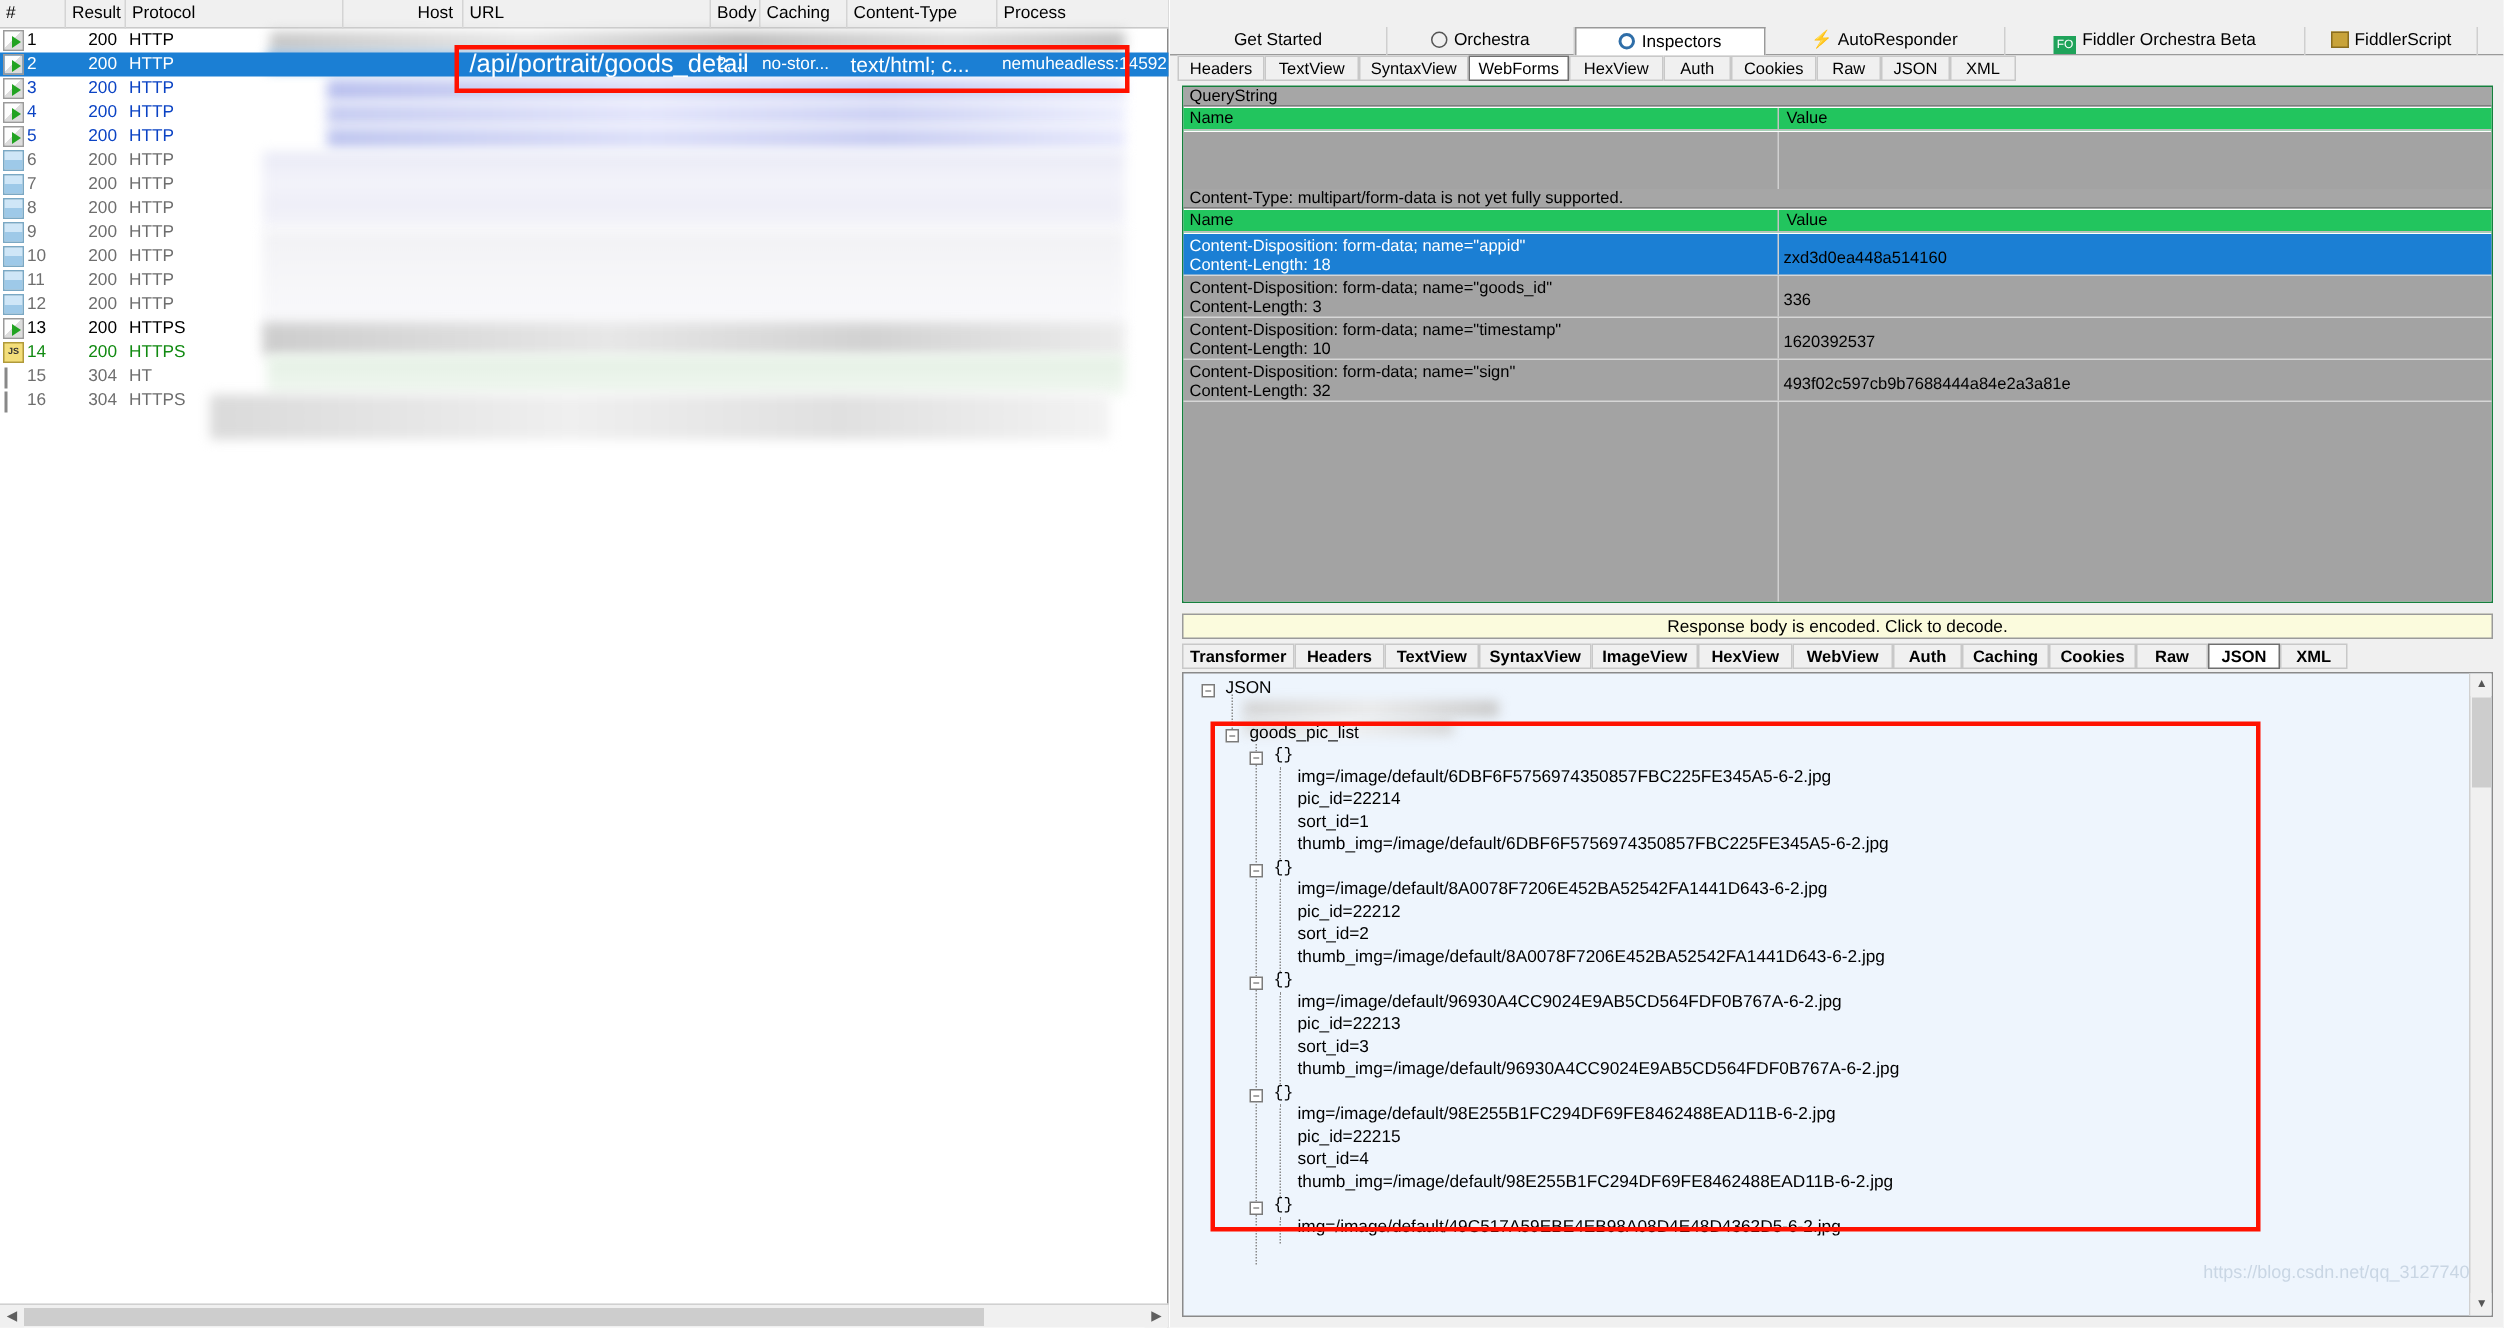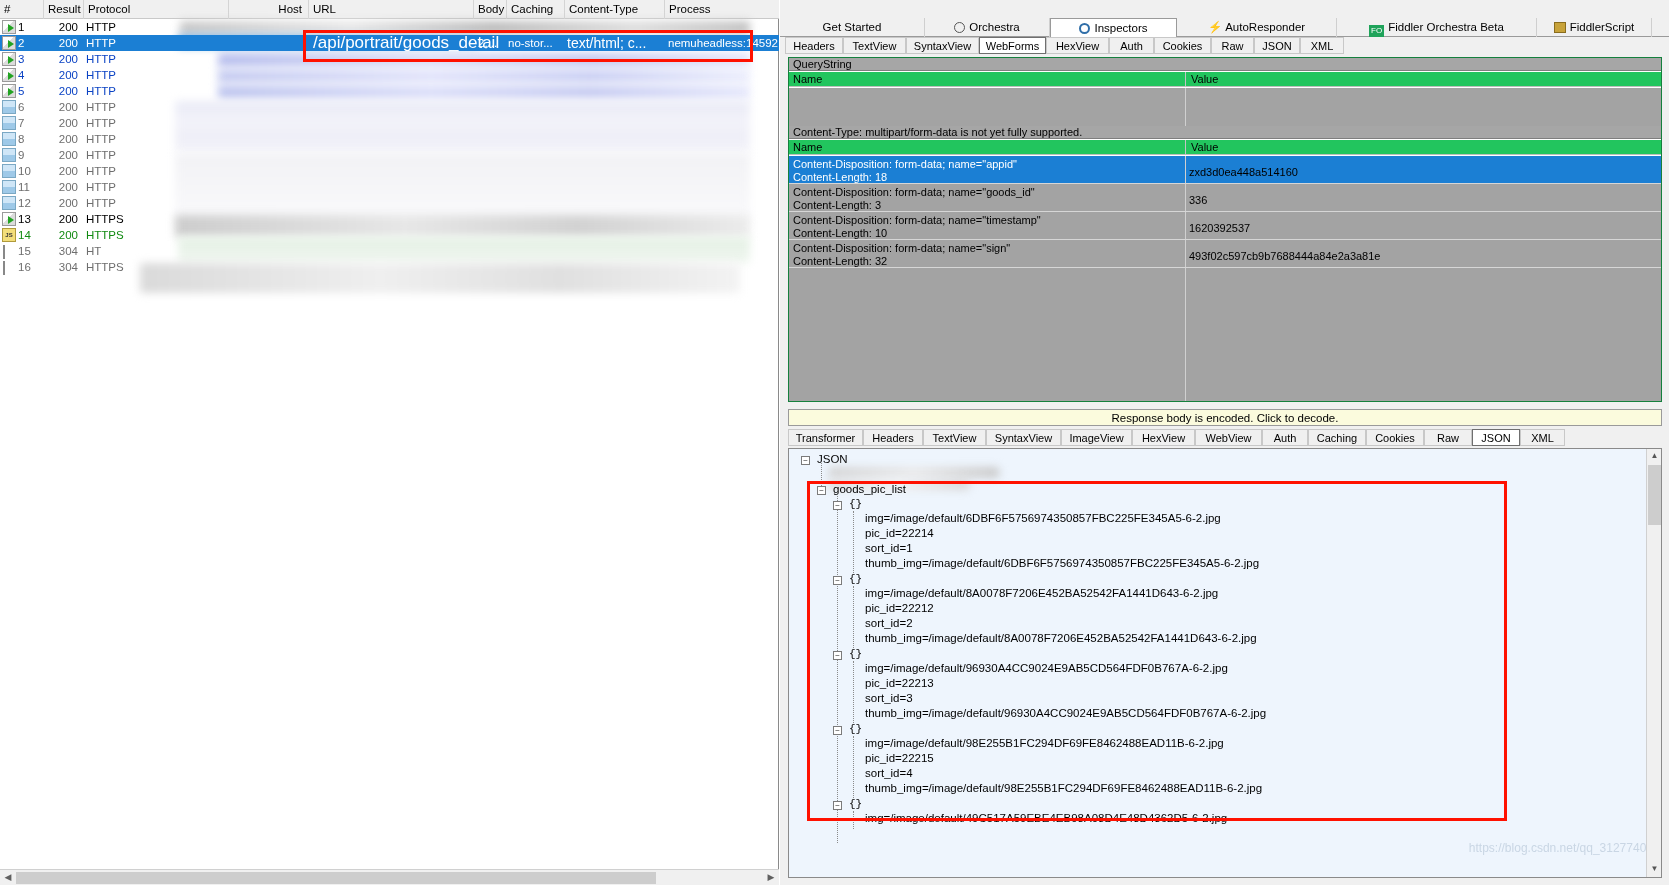--- a/index.html
+++ b/index.html
@@ -77,21 +77,21 @@
   .trow { position:absolute; left:0; width:872px; border-bottom:1px solid #d6d6d6;}
   .trow .nm { position:absolute; left:4px; top:2px; font-size:11px; line-height:13px;}
   .trow .vl { position:absolute; left:400px; top:10px; font-size:11px;}
   .trow .vsep { position:absolute; left:396px; top:0; bottom:0; width:1px; background:#d0d0d0;}
   .trow.hl { background:#1b7fd4; color:#fff; }
   .trow.hl .vl { color:#000; }
 
   .encoded-bar { position:absolute; left:8px; top:409px; width:874px; height:17px; background:#fbfbdd; border:1px solid #9a9a9a; text-align:center; line-height:16px; font-size:11.5px; color:#000;}
 
   .resp-tabs { position:absolute; left:8px; top:429px; width:881px; height:18px;}
-  .rtab { position:absolute; top:0; height:17px; line-height:17px; font-size:11px; text-align:center; border:1px solid #c8c8c8; background:#f0f0f0;}
+  .rtab { position:absolute; top:0; height:17px; line-height:17px; font-size:11px; text-align:center; border:1px solid #c8c8c8; background:#f0f0f0;font-weight:bold;}
   .rtab.active { background:#ffffff; border:1px solid #6f6f6f;}
 
   .json-panel { position:absolute; left:8px; top:448px; width:874px; height:430px; background:#eef5fd; border:1px solid #8a8a8a; overflow:hidden;}
   .tree-line { position:absolute; font-size:11.5px; white-space:nowrap; line-height:15px;}
   .tbox { position:absolute; width:9px; height:9px; border:1px solid #7b7b7b; background:#fff; font-size:8px; line-height:7px; text-align:center; color:#333;}
   .dotline { position:absolute; border-left:1px dotted #8a8a8a; }
   .vscroll { position:absolute; right:0; top:0; width:15px; height:428px; background:#f0f0f0; border-left:1px solid #d0d0d0;}
   .vscroll .vthumb { position:absolute; left:1px; top:16px; width:13px; height:60px; background:#cdcdcd;}
   .vscroll .varrow { position:absolute; left:0; width:15px; height:15px; text-align:center; line-height:14px; font-size:8px; color:#555; background:#f0f0f0;}
 

